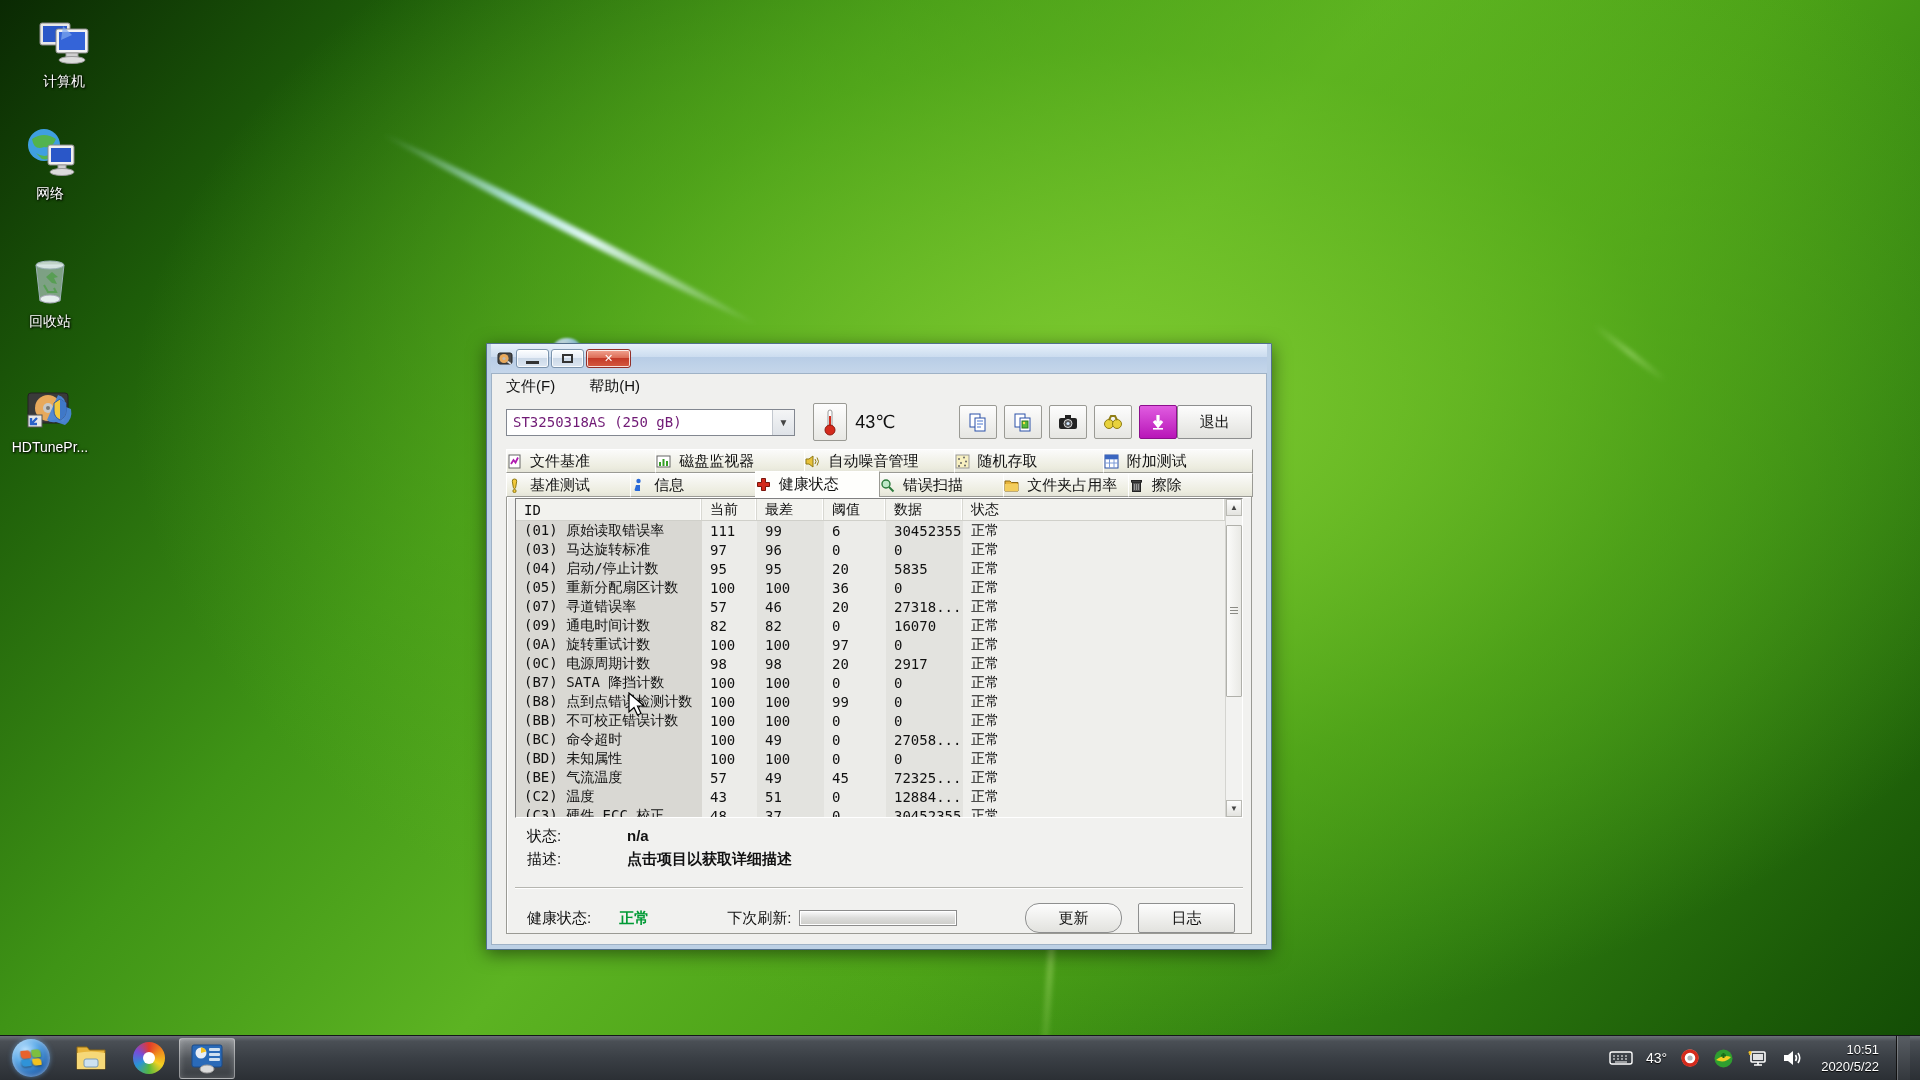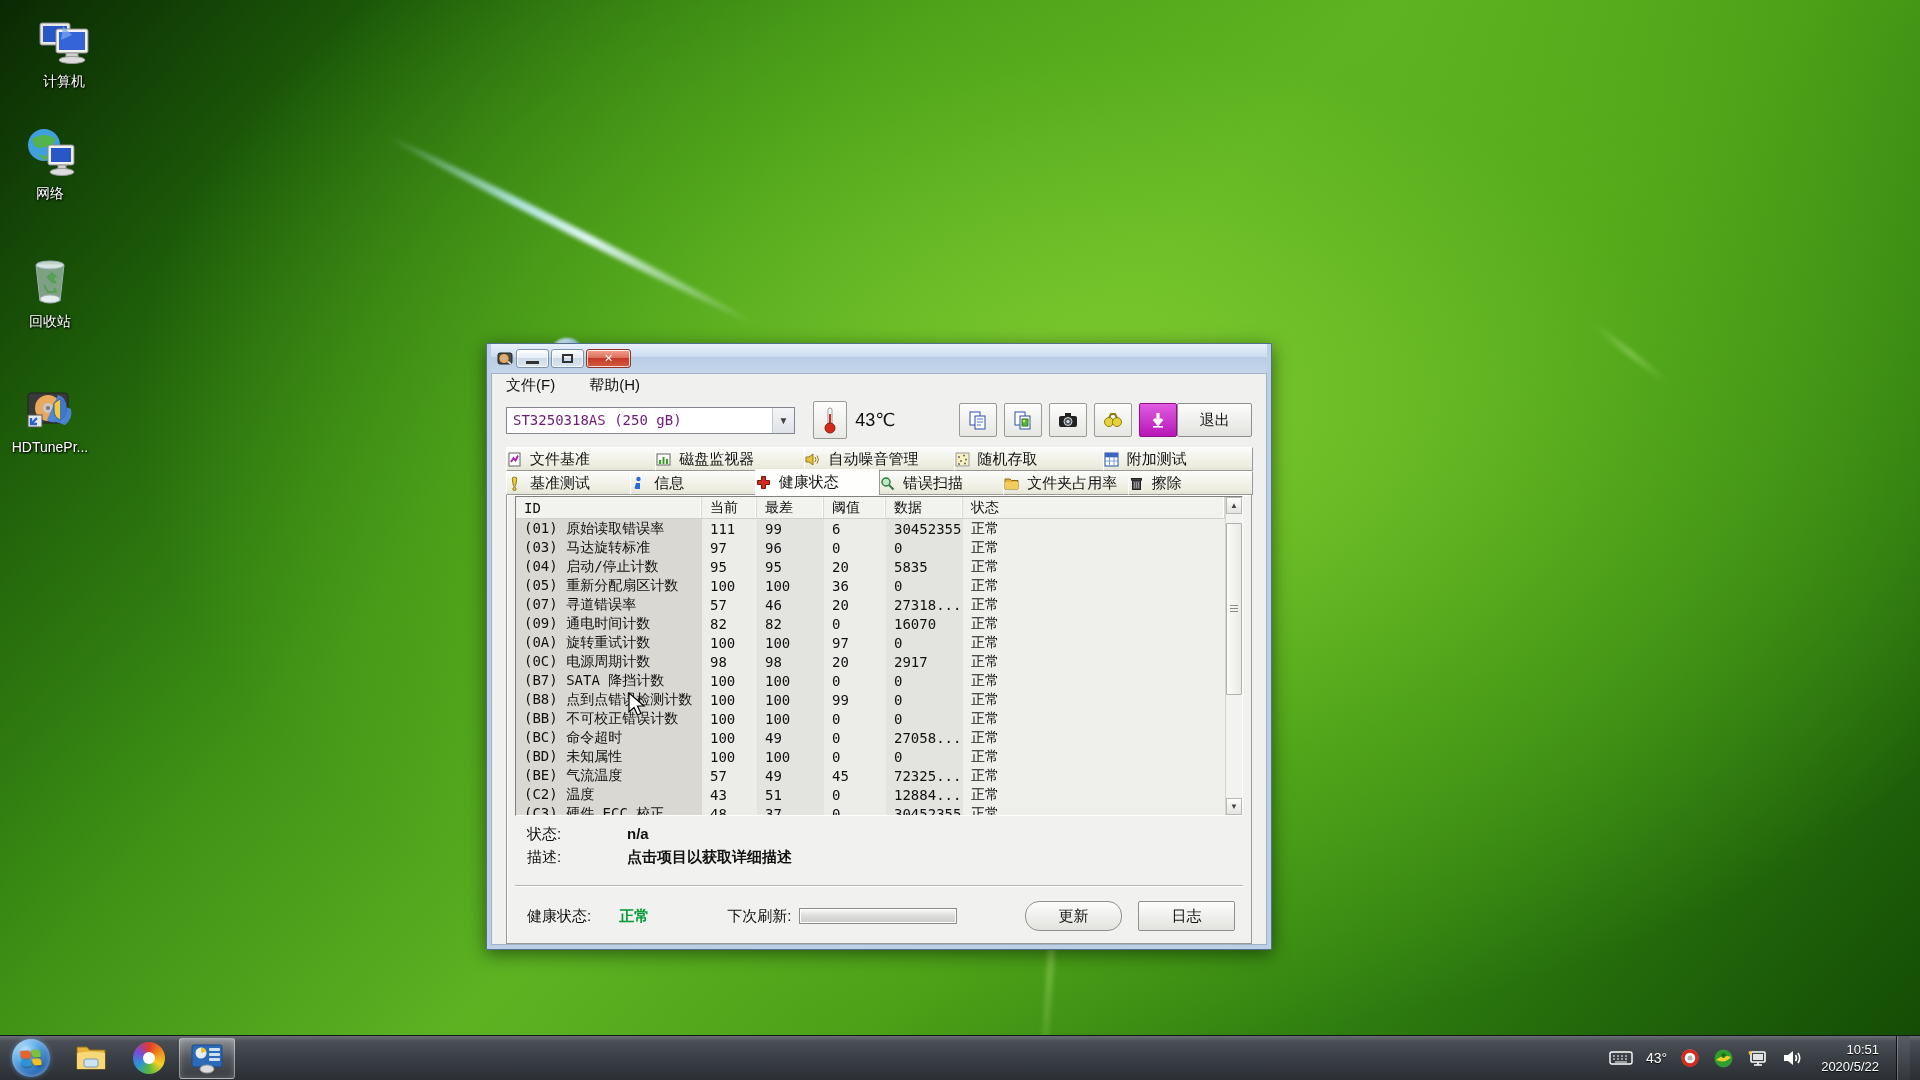--- a/index.html
+++ b/index.html
@@ -75,21 +75,21 @@
   .tabs { margin:0 14px; position:relative; z-index:2; }
   .tabrow { display:flex; }
   .tab { flex:1; height:24px; display:flex; align-items:center; justify-content:flex-start; gap:8px;
     font-size:15px; color:#111; background:linear-gradient(180deg,#fbfbfa,#ececdf 80%,#e4e4d8);
     border:1px solid #9a9a94; border-left-color:#fff; border-top-color:#fff; margin-right:-1px; }
   .tab.active { background:#fefefc; height:26px; margin-top:-2px; border-bottom:none; z-index:3; position:relative; }
   .tabicon { width:15px; height:15px; flex:0 0 auto; }
 
   
   .page { margin:0 14px 10px; flex:1; border:1px solid #9a9a94; border-top-color:#fff0; background:#f1f1ef;
-    box-shadow:inset 1px 1px 0 #fff; padding:1px 8px 12px; display:flex; flex-direction:column; position:relative; z-index:1; margin-top:-1px; }
+    box-shadow:inset 1px 1px 0 #fff; padding:1px 8px 0; display:flex; flex-direction:column; position:relative; z-index:1; margin-top:-1px; }
 
   
   .list { height:320px; border-top:1px solid #808080; border-left:1px solid #808080;
     border-right:1px solid #fff; border-bottom:1px solid #fff; background:#eeeeec; display:flex; overflow:hidden; }
   .listmain { flex:1; overflow:hidden; font-family:"DejaVu Sans Mono","Liberation Mono",monospace; font-size:14px; color:#111; }
   .thead { display:flex; height:22px; background:#f2f2ee; border-bottom:1px solid #d0d0ca; }
   .thead .tcell { display:flex; align-items:center; border-right:1px solid #d8d8d2; box-shadow:inset -1px 0 0 #fff; }
   .trow { display:flex; height:19px; }
   .tcell { padding:0 0 0 8px; display:flex; align-items:center; white-space:nowrap; overflow:hidden; }
   .c0 { width:186px; } .c1 { width:55px; } .c2 { width:67px; } .c3 { width:62px; } .c4 { width:77px; } .c5 { flex:1; }

